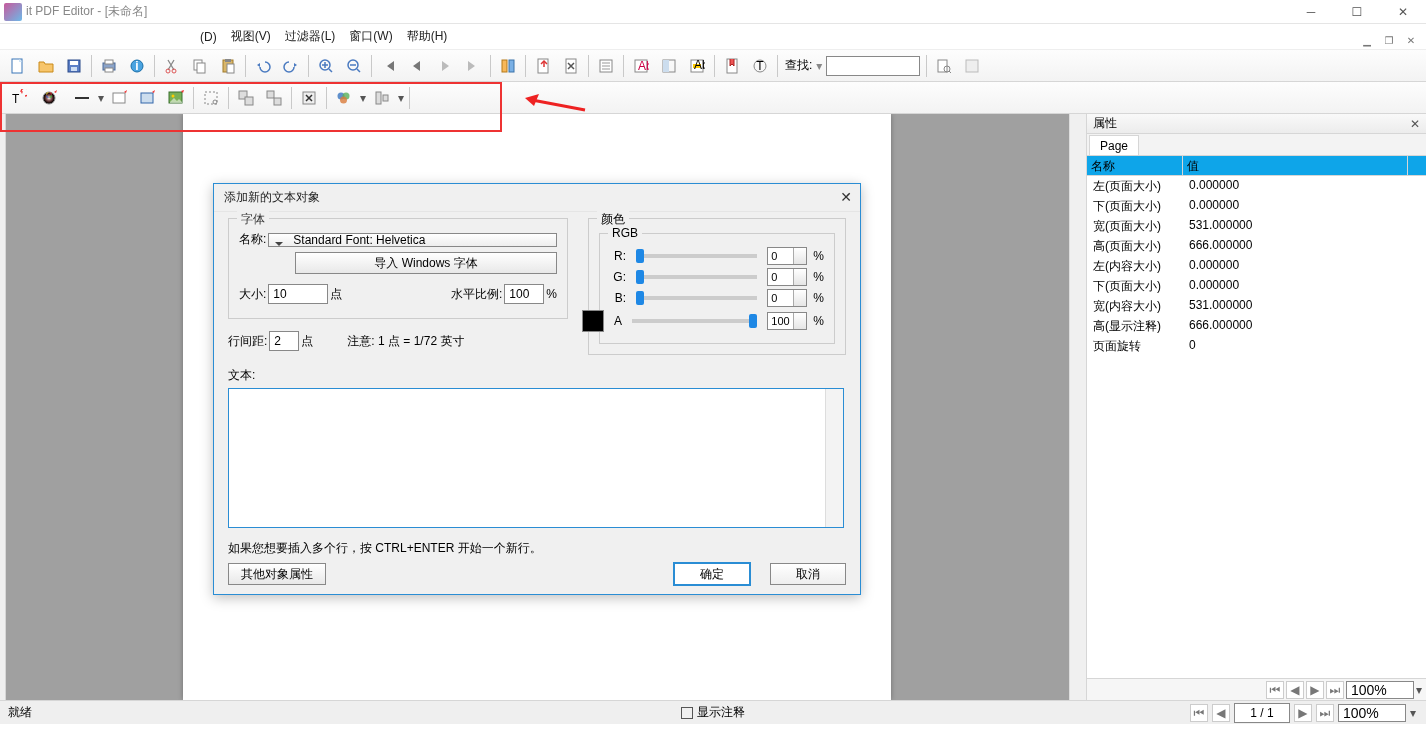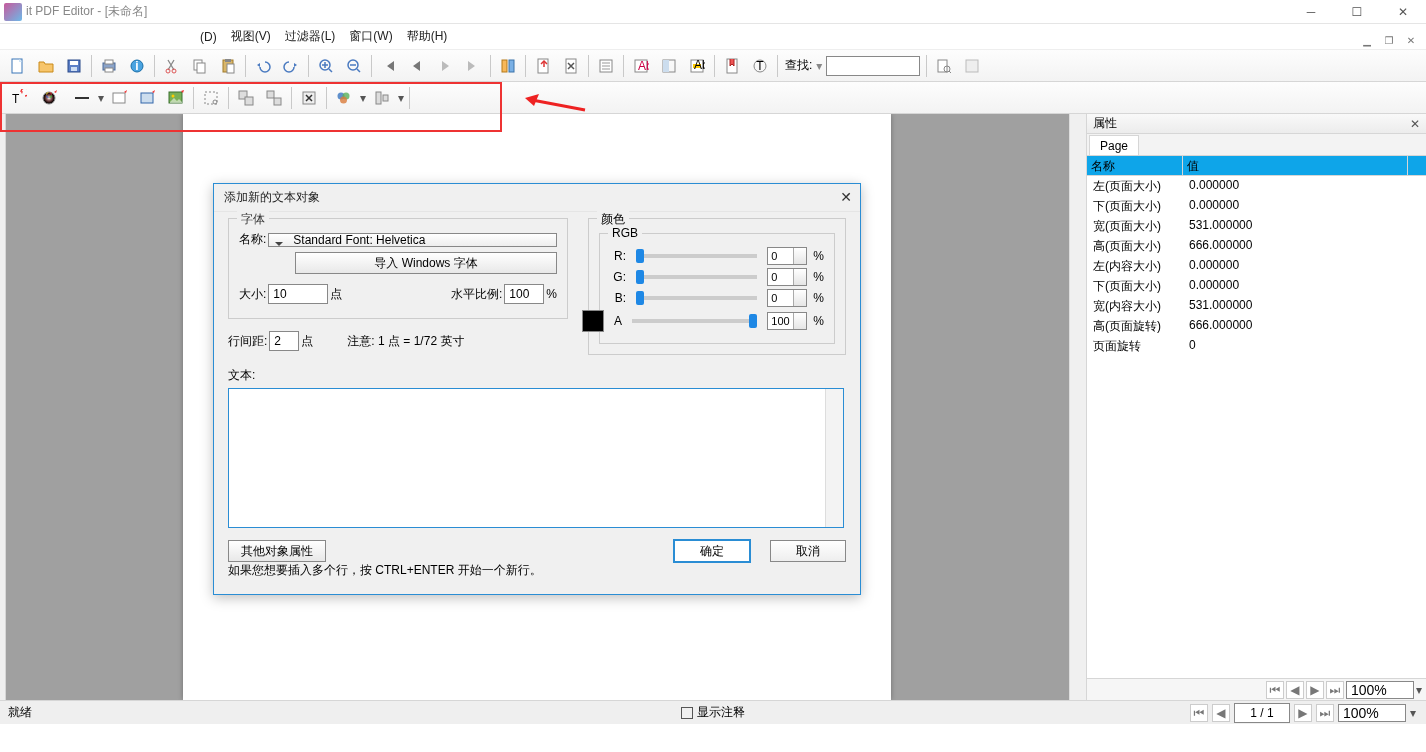--- a/index.html
+++ b/index.html
@@ -440,21 +440,21 @@
         </div>
         <div class="gridrow">
           <div class="col1">下(页面大小)</div>
           <div class="col2">0.000000</div>
         </div>
         <div class="gridrow">
           <div class="col1">宽(内容大小)</div>
           <div class="col2">531.000000</div>
         </div>
         <div class="gridrow">
-          <div class="col1">高(页面旋转)</div>
+          <div class="col1">高(显示注释)</div>
           <div class="col2">666.000000</div>
         </div>
         <div class="gridrow">
           <div class="col1">页面旋转</div>
           <div class="col2">0</div>
         </div>
       </div>
     <div class="propsnav">
       <div class="pnavbtn">⏮</div>
       <div class="pnavbtn">◀</div>
@@ -562,23 +562,23 @@
         </div>
       </div>
     </div>
     <div style="margin-top:12px">
       <span>文本:</span>
       <div class="textarea"></div>
     </div>
   </div>
   <div class="dlgfoot">
     <div style="width:100%">
+      <div style="margin-bottom:6px">如果您想要插入多个行，按 CTRL+ENTER 开始一个新行。</div>
       <div style="display:flex;align-items:center">
         <div class="btn">其他对象属性</div>
         <div class="spacer" style="flex:1"></div>
         <div class="okbtn">确定</div>
         <div style="width:20px"></div>
         <div class="cancelbtn">取消</div>
       </div>
-      <div style="margin-bottom:6px">如果您想要插入多个行，按 CTRL+ENTER 开始一个新行。</div>
     </div>
   </div>
 </div>
 
 </body></html>

